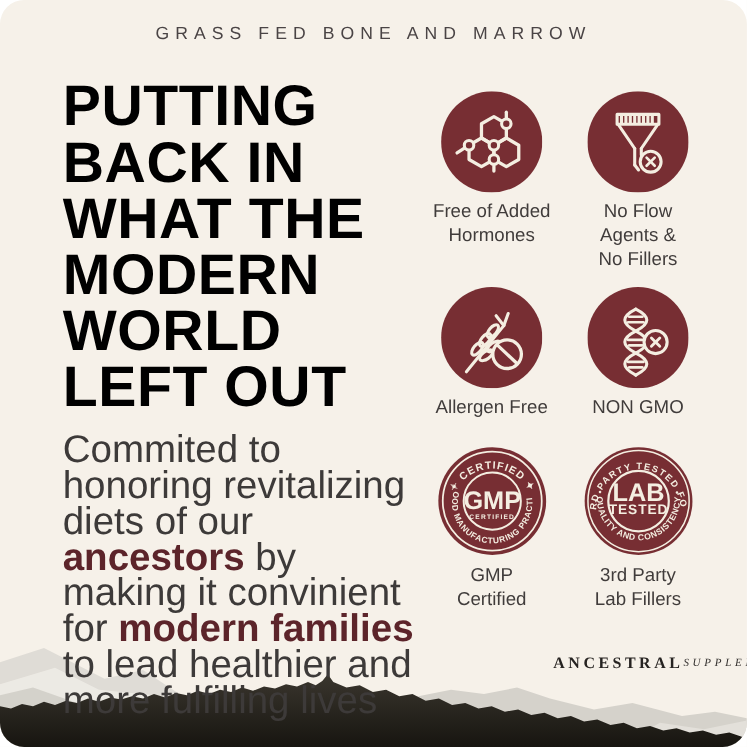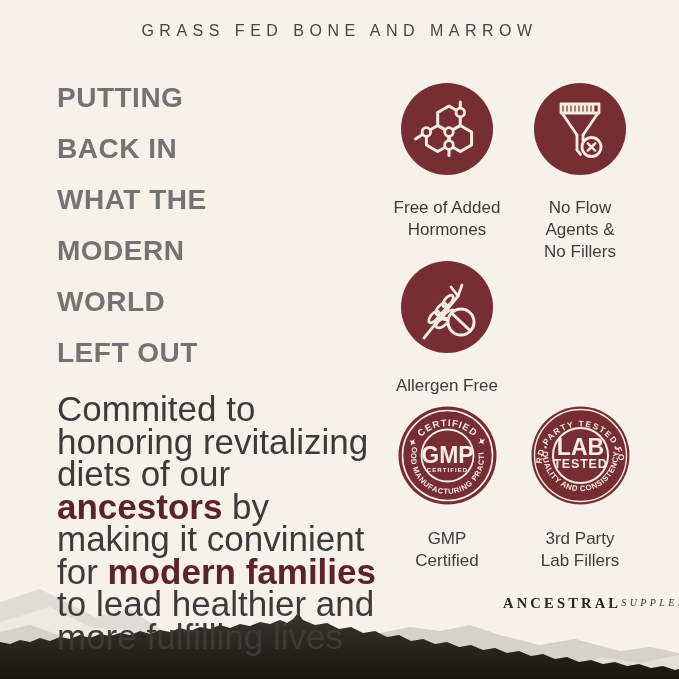--- a/index.html
+++ b/index.html
@@ -2,56 +2,57 @@
 <html><head>
 <meta charset="utf-8">
 <style>
   html,body{margin:0;padding:0;}
   .canvas{
     position:relative;
     width:679px;height:679px;
     background:#f6f1e9;
     overflow:hidden;
     font-family:"Liberation Sans",sans-serif;
+    border-radius:22px;
   }
   .hdr{
     position:absolute;top:22px;left:0;width:679px;
     text-align:center;
     font-size:16px;font-weight:500;
     letter-spacing:5.5px;
     color:#4a4445;
     white-space:nowrap;
   }
   .headline{
     position:absolute;left:57px;top:72px;width:330px;
     margin:0;
-    font-size:28px;line-height:51px;
+    font-size:52px;line-height:51px;
     font-weight:900;
     letter-spacing:0.5px;
-    color:#737373;
+    color:#000000;
     white-space:pre-line;
   }
   .intro{
     position:absolute;left:57px;top:393px;width:332px;
     margin:0;
     font-size:35px;line-height:32.5px;
     color:#3d3a39;
   }
   .intro .em{font-weight:700;color:#5c242a;}
   .tile{
     position:absolute;width:160px;
     display:flex;flex-direction:column;align-items:center;
   }
   .t-c1{left:367px;}
   .t-c2{left:500px;}
   .t-r1{top:83px;}
   .t-r2{top:261px;}
   .t-r3{top:405px;}
   .tile .label{
-    margin-top:22px;
+    margin-top:6px;
     font-size:17px;line-height:22px;
     color:#403c3b;
     text-align:center;
     white-space:pre-line;
   }
   .logo{
     position:absolute;left:503px;top:572px;width:160px;
     display:flex;flex-direction:row;align-items:center;
     z-index:5;
   }
@@ -151,20 +152,41 @@
         <ellipse cx="47" cy="40" rx="7" ry="3.4" transform="rotate(-50 47 40)"></ellipse>
         <ellipse cx="41" cy="62" rx="7" ry="3.4" transform="rotate(-35 41 62)"></ellipse>
         <ellipse cx="48" cy="54" rx="7" ry="3.4" transform="rotate(-35 48 54)"></ellipse>
       </g>
       <circle cx="60" cy="61" r="13" fill="#772e33" stroke="#f4eee1" stroke-width="3"></circle>
       <line x1="51" y1="52.5" x2="69" y2="69.5" stroke="#f4eee1" stroke-width="3" stroke-linecap="round"></line>
     </svg>
     <div class="label">Allergen Free</div>
   </div>
 
+  <div class="tile t-c2 t-r2">
+    <svg width="92" height="92" viewBox="0 0 92 92">
+      <circle cx="46" cy="46" r="46" fill="#772e33"></circle>
+      <g fill="none" stroke="#f4eee1" stroke-width="2.8" stroke-linecap="round">
+        <path d="M44,20 Q54,25 54,30 Q54,35 44,40 Q34,45 34,50 Q34,55 44,60 Q54,65 54,70 Q54,75 44,80"></path>
+        <path d="M44,20 Q34,25 34,30 Q34,35 44,40 Q54,45 54,50 Q54,55 44,60 Q34,65 34,70 Q34,75 44,80"></path>
+        <line x1="38" y1="27" x2="50" y2="27" stroke-width="2.4"></line>
+        <line x1="37" y1="32" x2="51" y2="32" stroke-width="2.4"></line>
+        <line x1="37" y1="48" x2="51" y2="48" stroke-width="2.4"></line>
+        <line x1="38" y1="53" x2="50" y2="53" stroke-width="2.4"></line>
+        <line x1="37" y1="68" x2="51" y2="68" stroke-width="2.4"></line>
+        <line x1="38" y1="73" x2="50" y2="73" stroke-width="2.4"></line>
+      </g>
+      <circle cx="62" cy="50" r="10.5" fill="#772e33" stroke="#f4eee1" stroke-width="2.8"></circle>
+      <g stroke="#f4eee1" stroke-width="2.6" stroke-linecap="round">
+        <line x1="58.2" y1="46.2" x2="65.8" y2="53.8"></line>
+        <line x1="65.8" y1="46.2" x2="58.2" y2="53.8"></line>
+      </g>
+    </svg>
+    <div class="label">NON GMO</div>
+  </div>
 
   <div class="tile t-c1 t-r3">
     <svg width="101" height="101" viewBox="0 0 101 101">
       <defs>
         <path id="gmp-top" d="M 13.5,58 A 37,37 0 1 1 87.5,58"></path>
         <path id="gmp-bot" d="M 15,44 A 36.5,36.5 0 1 0 86,44"></path>
       </defs>
       <circle cx="50.5" cy="50.5" r="49" fill="#772e33"></circle>
       <circle cx="50.5" cy="50.5" r="45" fill="none" stroke="#f4eee1" stroke-width="1.6"></circle>
       <circle cx="50.5" cy="50.5" r="26" fill="none" stroke="#f4eee1" stroke-width="1.8"></circle>

